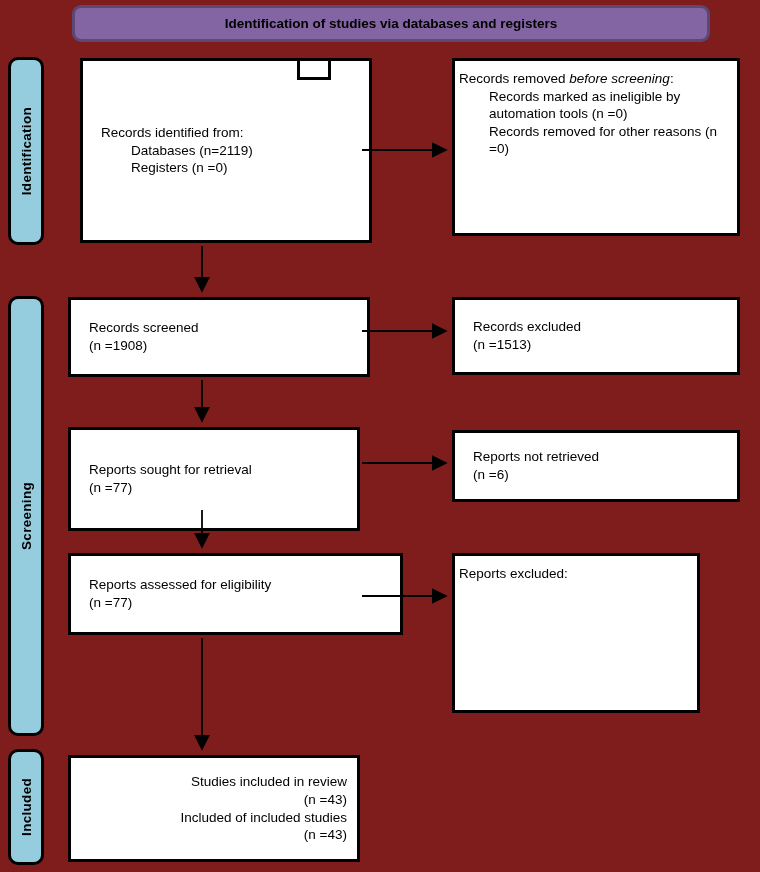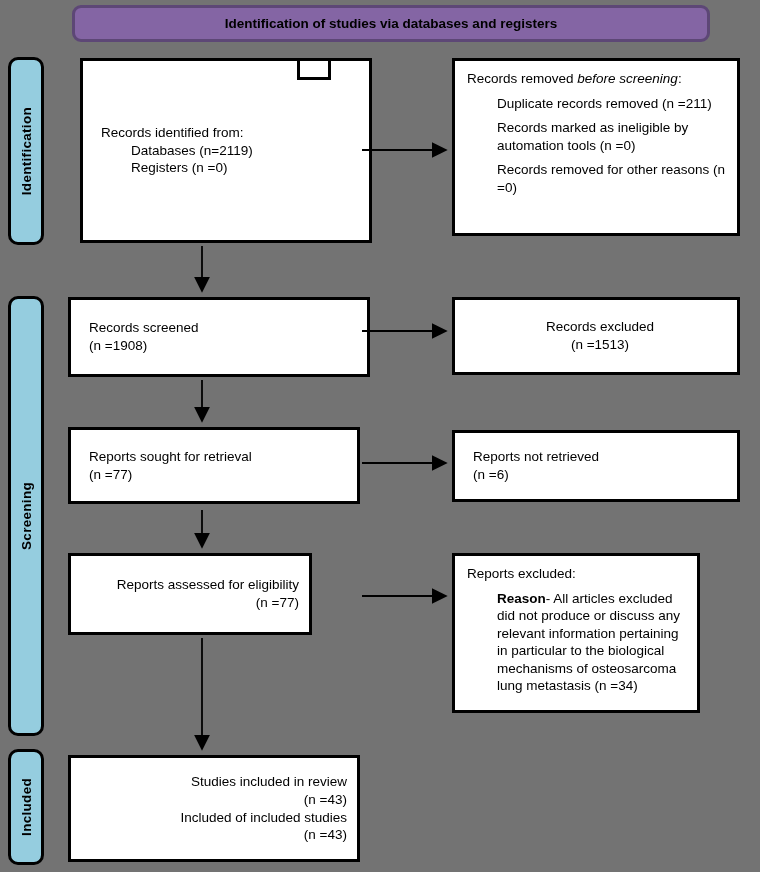--- a/index.html
+++ b/index.html
@@ -1,17 +1,17 @@
 <!DOCTYPE html>
 <html><head>
 <meta charset="utf-8">
 <style>
   html,body{margin:0;padding:0;background:#fff;}
   .canvas{
-    position:relative;width:760px;height:872px;background:#737373;
+    position:relative;width:760px;height:872px;background:#7f1d1d;
     font-family:"Liberation Sans","DejaVu Sans",sans-serif;color:#000;
     overflow:hidden;
   }
   .hdr{
     position:absolute;left:72px;top:5px;width:638px;height:37px;
     background:#8465a4;border:3px solid #5d4776;border-radius:9px;
     display:flex;align-items:center;justify-content:center;
     font-weight:bold;font-size:13.5px;box-sizing:border-box;
   }
   .stage{
@@ -22,21 +22,21 @@
   .stage span{
     writing-mode:vertical-rl;transform:rotate(180deg);
     font-weight:bold;font-size:13.5px;white-space:nowrap;letter-spacing:.3px;
   }
   .box{
     position:absolute;background:#fff;border:3.5px solid #000;
     box-sizing:border-box;font-size:13.5px;line-height:1.3;
     display:flex;flex-direction:column;justify-content:center;
     padding:8px 10px 8px 18px;
   }
-  .box.topalign{justify-content:flex-start;padding-top:9px;padding-left:12px;gap:7px;}
+  .box.topalign{justify-content:flex-start;padding-top:9px;padding-left:4px;}
   .indent{padding-left:30px;}
   .it{font-style:italic;}
   .bd{font-weight:bold;}
   .arrows{position:absolute;left:0;top:0;width:760px;height:872px;pointer-events:none;}
 </style>
 </head>
 <body>
 
 <div class="canvas">
 
@@ -60,57 +60,55 @@
     <div class="indent">Registers (n =0)</div>
   </div>
 
   <div class="box" style="left:297px;top:58px;" hidden=""></div>
 
   <div class="box" style="left:68px;top:297px;width:302px;height:80px;">
     <div>Records screened</div>
     <div>(n =1908)</div>
   </div>
 
-  <div class="box" style="left:68px;top:427px;width:292px;height:77px;">
+  <div class="box" style="left:68px;top:427px;width:292px;height:104px;">
     <div>Reports sought for retrieval</div>
     <div>(n =77)</div>
   </div>
 
-  <div class="box" style="left:68px;top:553px;width:244px;height:82px;align-items:flex-end;">
+  <div class="box" style="left:68px;top:553px;width:335px;height:82px;">
     <div>Reports assessed for eligibility</div>
     <div>(n =77)</div>
   </div>
 
   <div class="box" style="left:68px;top:755px;width:292px;height:107px;align-items:flex-end;">
     <div>Studies included in review</div>
     <div>(n =43)</div>
     <div>Included of included studies</div>
     <div>(n =43)</div>
   </div>
 
   <div class="box topalign" style="left:452px;top:58px;width:288px;height:178px;">
     <div><span>Records removed </span><span class="it">before screening</span><span>:</span></div>
-    <div class="indent">Duplicate records removed (n =211)</div>
     <div class="indent">Records marked as ineligible by automation tools (n =0)</div>
     <div class="indent">Records removed for other reasons (n =0)</div>
   </div>
 
-  <div class="box" style="left:452px;top:297px;width:288px;height:78px;text-align:center;">
+  <div class="box" style="left:452px;top:297px;width:288px;height:78px;">
     <div>Records excluded</div>
     <div>(n =1513)</div>
   </div>
 
   <div class="box" style="left:452px;top:430px;width:288px;height:72px;">
     <div>Reports not retrieved</div>
     <div>(n =6)</div>
   </div>
 
   <div class="box topalign" style="left:452px;top:553px;width:248px;height:160px;">
     <div>Reports excluded:</div>
-    <div class="indent"><span class="bd">Reason</span><span>- All articles excluded did not produce or discuss any relevant information pertaining in particular to the biological mechanisms of osteosarcoma lung metastasis (n =34)</span></div>
   </div>
 
   <svg class="arrows" viewBox="0 0 760 872">
     <defs>
       <marker id="ah" markerWidth="9" markerHeight="9" refX="7.5" refY="4.5" orient="auto">
         <path d="M0,0 L9,4.5 L0,9 Z" fill="#000"></path>
       </marker>
     </defs>
     <line x1="202" y1="246" x2="202" y2="290" stroke="#000" stroke-width="1.8" marker-end="url(#ah)"></line>
     <line x1="202" y1="380" x2="202" y2="420" stroke="#000" stroke-width="1.8" marker-end="url(#ah)"></line>

